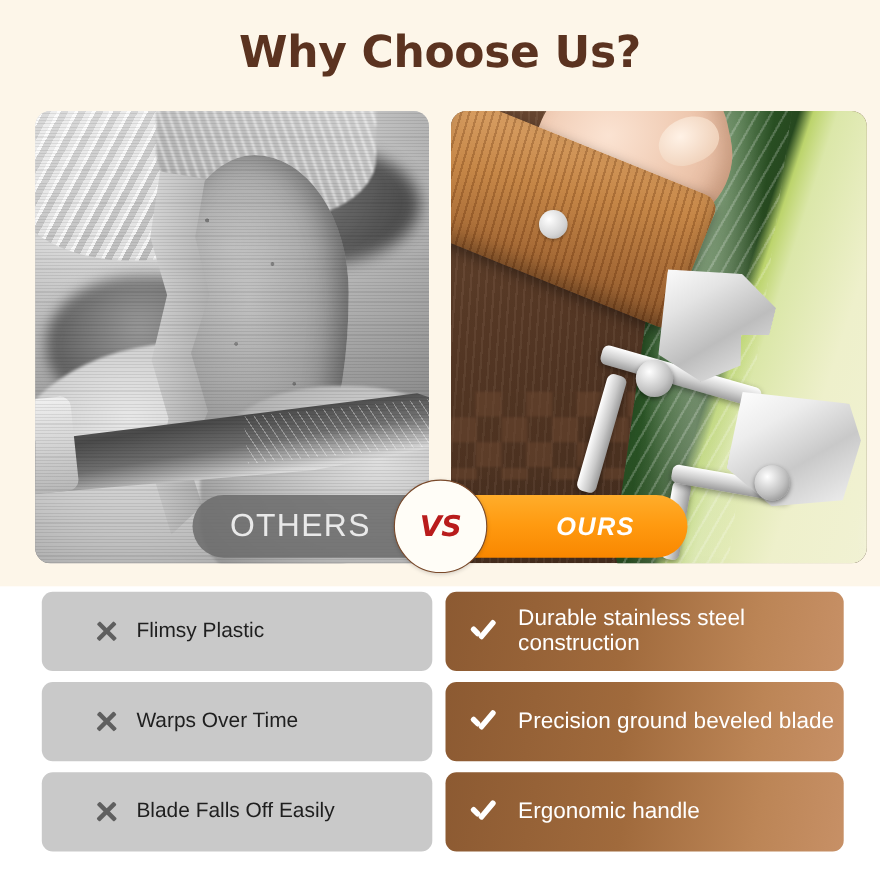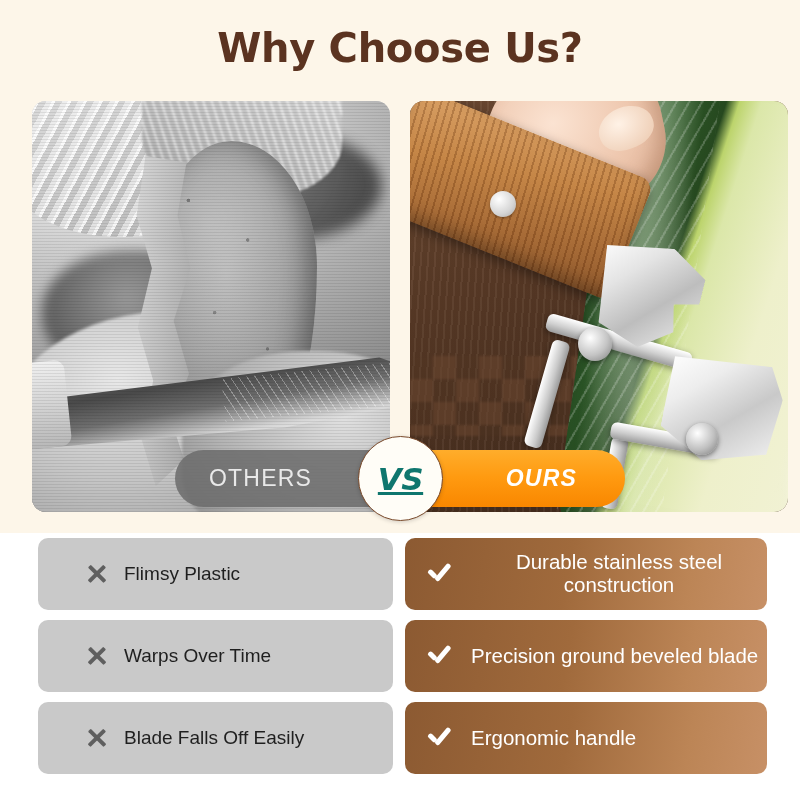--- a/index.html
+++ b/index.html
@@ -306,21 +306,21 @@
 
   .pill-others {
     position: absolute; left: 175px; top: 450px;
     width: 245px; height: 57px;
     border-radius: 28.5px;
     background: rgba(109,109,109,.88);
     display: flex; align-items: center; justify-content: flex-start;
     padding-left: 34px;
   }
   .pill-others span {
-    color: #e9e9e9; font-size: 23px; font-weight: 500; letter-spacing: 1.2px;
+    color: #e9e9e9; font-size: 29px; font-weight: 500; letter-spacing: 1.2px;
   }
 
   .pill-ours {
     position: absolute; left: 385px; top: 450px;
     width: 240px; height: 57px;
     border-radius: 28.5px;
     background: linear-gradient(180deg, #ffad2b 0%, #ff9a10 48%, #f98700 100%);
     display: flex; align-items: center; justify-content: flex-end;
     padding-right: 48px;
     font-style: italic;
@@ -332,22 +332,22 @@
   .vs-circle {
     position: absolute; left: 358px; top: 436px;
     width: 85px; height: 85px; border-radius: 50%;
     background: #fffdf7;
     border: 1.6px solid #7a4a2b;
     display: flex; align-items: center; justify-content: center;
     box-shadow: 0 1px 4px rgba(0,0,0,.18);
   }
   .vs-circle span {
     font-family: "DejaVu Sans", sans-serif;
-    font-size: 31px; font-weight: 700; font-style: italic;
-    color: #0f766e; letter-spacing: -0.5px; text-decoration: underline;
+    font-size: 26px; font-weight: 700; font-style: italic;
+    color: #b91c1c; letter-spacing: -0.5px;
   }
 
   
   .rows { position: absolute; left: 0; top: 538px; width: 800px; }
 
   .row { position: relative; height: 72px; margin-bottom: 10px; }
 
   .cell {
     position: absolute; top: 0; height: 72px;
     border-radius: 10px;
@@ -355,21 +355,20 @@
   }
   .cell-con {
     left: 38px; width: 355px;
     background: #c9c9c9;
     padding-left: 48px;
   }
   .cell-pro {
     left: 405px; width: 362px;
     background: linear-gradient(100deg, #8c5a32 0%, #a06a3c 45%, #bc8556 78%, #c79066 100%);
     padding-left: 22px;
-    text-align: center;
   }
 
   .icon-x {
     width: 22px; height: 22px; flex: 0 0 22px;
     margin-right: 16px;
     position: relative;
   }
   .icon-x::before, .icon-x::after {
     content: ""; position: absolute; left: 50%; top: 50%;
     width: 22px; height: 4.4px; background: #5f5f5f; border-radius: 1px;

